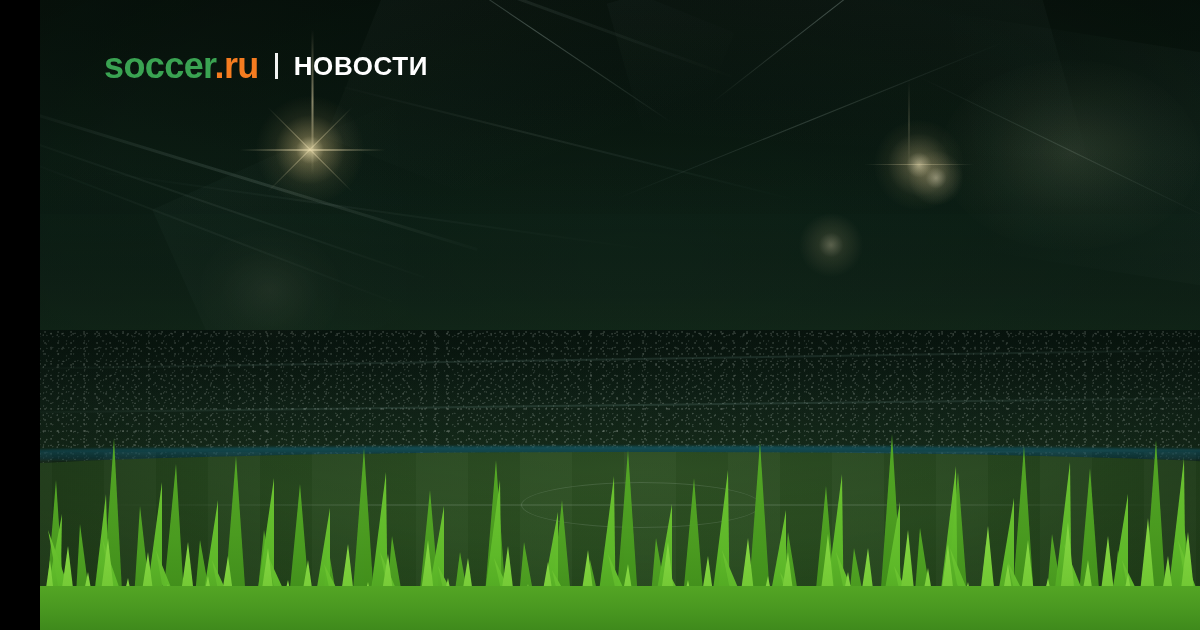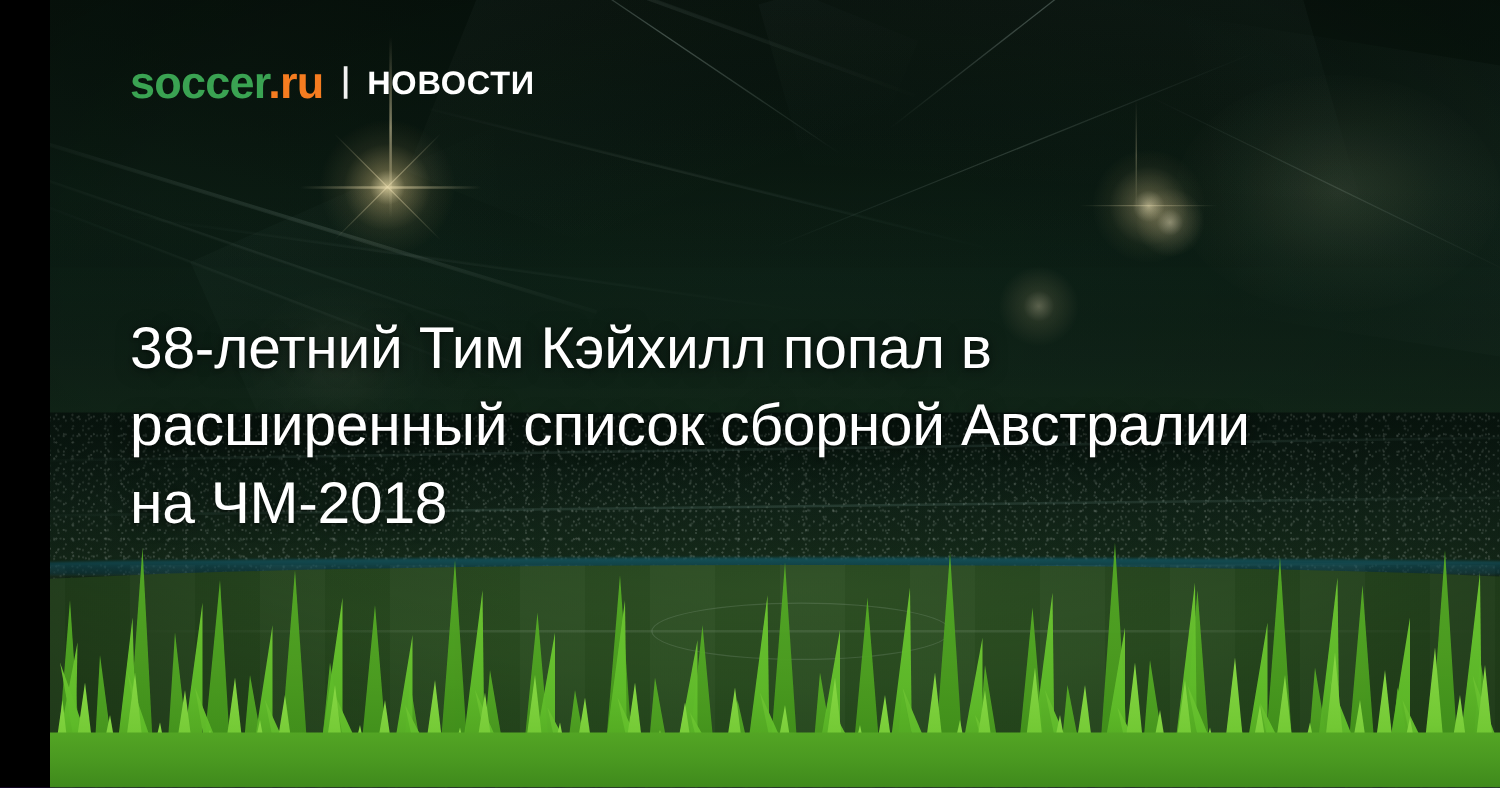--- a/index.html
+++ b/index.html
@@ -510,15 +510,14 @@
     </svg>
     <div class="grass-mat"></div>
   </div>
 
   <div class="header">
     <div class="logo"><span class="word">soccer</span><span class="tld">.ru</span></div>
     <div class="divider"></div>
     <div class="section">НОВОСТИ</div>
   </div>
 
-  <h1 class="headline">38-летний Тим Кэйхилл попал в расширенный список сборной Австралии на ЧМ-2018</h1>
 
 </div>
 
 </body></html>

